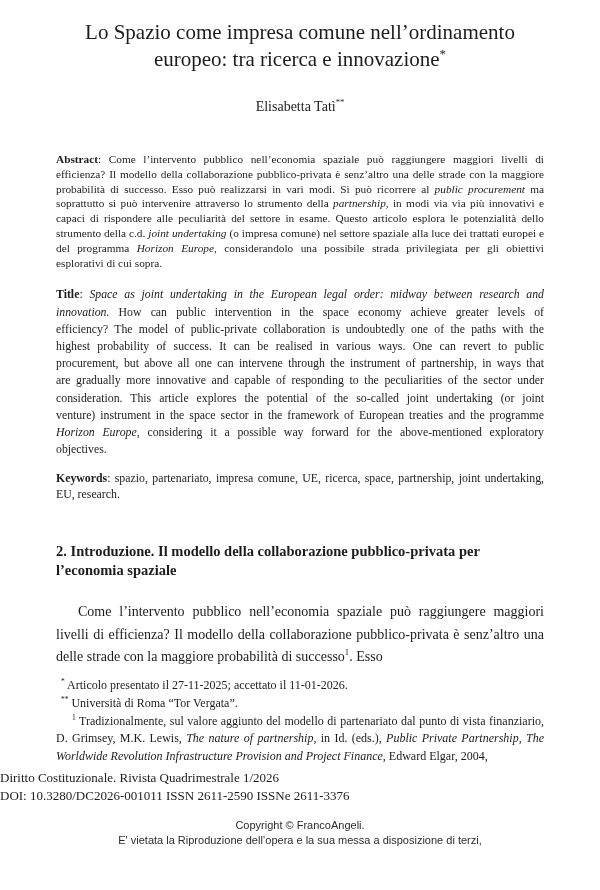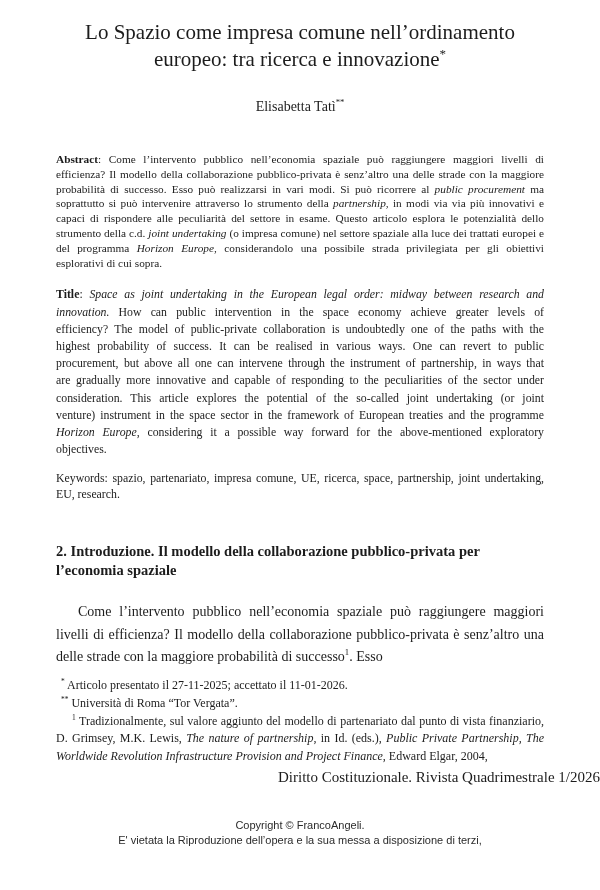--- a/index.html
+++ b/index.html
@@ -68,22 +68,22 @@
     font-size: 12px;
     line-height: 17.8px;
   }
   .fn { margin: 0; text-align: justify; text-indent: 5px; }
   .fn-indent { text-indent: 16px; }
   .journal {
     position: absolute;
     left: 0;
     right: 0;
     top: 768px;
-    text-align: right;
-    font-size: 15px;
+    text-align: left;
+    font-size: 13px;
     line-height: 17.5px;
   }
   .copyright {
     position: absolute;
     left: 0;
     right: 0;
     top: 817px;
     text-align: center;
     font-family: "Liberation Sans", "DejaVu Sans", sans-serif;
     font-size: 11px;
@@ -97,34 +97,35 @@
 <div class="page">
 
   <h1 class="title"><span>Lo Spazio come impresa comune nell’ordinamento europeo: tra ricerca e innovazione</span><sup>*</sup></h1>
 
   <div class="author"><span>Elisabetta Tatì</span><sup>**</sup></div>
 
   <p class="abstract"><span style="font-weight: bold;">Abstract</span><span>: Come l’intervento pubblico nell’economia spaziale può raggiungere maggiori livelli di efficienza? Il modello della collaborazione pubblico-privata è senz’altro una delle strade con la maggiore probabilità di successo. Esso può realizzarsi in vari modi. Si può ricorrere al </span><span style="font-style: italic;">public procurement</span><span> ma soprattutto si può intervenire attraverso lo strumento della </span><span style="font-style: italic;">partnership</span><span>, in modi via via più innovativi e capaci di rispondere alle peculiarità del settore in esame. Questo articolo esplora le potenzialità dello strumento della c.d. </span><span style="font-style: italic;">joint undertaking</span><span> (o impresa comune) nel settore spaziale alla luce dei trattati europei e del programma </span><span style="font-style: italic;">Horizon Europe</span><span>, considerandolo una possibile strada privilegiata per gli obiettivi esplorativi di cui sopra.</span></p>
 
   <p class="abstract-en"><span style="font-weight: bold;">Title</span><span>: </span><span style="font-style: italic;">Space as joint undertaking in the European legal order: midway between research and innovation.</span><span> How can public intervention in the space economy achieve greater levels of efficiency? The model of public-private collaboration is undoubtedly one of the paths with the highest probability of success. It can be realised in various ways. One can revert to public procurement, but above all one can intervene through the instrument of partnership, in ways that are gradually more innovative and capable of responding to the peculiarities of the sector under consideration. This article explores the potential of the so-called joint undertaking (or joint venture) instrument in the space sector in the framework of European treaties and the programme </span><span style="font-style: italic;">Horizon Europe</span><span>, considering it a possible way forward for the above-mentioned exploratory objectives.</span></p>
 
-  <p class="keywords"><span style="font-weight: normal;">Keywords</span><span>: spazio, partenariato, impresa comune, UE, ricerca, space, partnership, joint undertaking, EU, research.</span></p>
+  <p class="keywords"><span style="font-weight: bold;">Keywords</span><span>: spazio, partenariato, impresa comune, UE, ricerca, space, partnership, joint undertaking, EU, research.</span></p>
 
   <h2 class="section-heading">2. Introduzione. Il modello della collaborazione pubblico-privata per l’economia spaziale</h2>
 
   <p class="body-par"><span>Come l’intervento pubblico nell’economia spaziale può raggiungere maggiori livelli di efficienza? Il modello della collaborazione pubblico-privata è senz’altro una delle strade con la maggiore probabilità di successo</span><sup>1</sup><span>. Esso</span></p>
 
   <div class="footnotes">
     <p class="fn"><sup>*</sup><span> Articolo presentato il 27-11-2025; accettato il 11-01-2026.</span></p>
     <p class="fn"><sup>**</sup><span> Università di Roma “Tor Vergata”.</span></p>
     <p class="fn fn-indent"><sup>1</sup><span> Tradizionalmente, sul valore aggiunto del modello di partenariato dal punto di vista finanziario, D. Grimsey, M.K. Lewis, </span><span style="font-style: italic;">The nature of partnership</span><span>, in Id. (eds.), </span><span style="font-style: italic;">Public Private Partnership, The Worldwide Revolution Infrastructure Provision and Project Finance</span><span>, Edward Elgar, 2004,</span></p>
   </div>
 
   <div class="journal">
     <div>Diritto Costituzionale. Rivista Quadrimestrale 1/2026</div>
+    <div>DOI: 10.3280/DC2026-001011 ISSN 2611-2590 ISSNe 2611-3376</div>
   </div>
 
   <div class="copyright">
     <div>Copyright © FrancoAngeli.</div>
     <div>E' vietata la Riproduzione dell’opera e la sua messa a disposizione di terzi,</div>
   </div>
 
 </div>
 
 </body></html>

